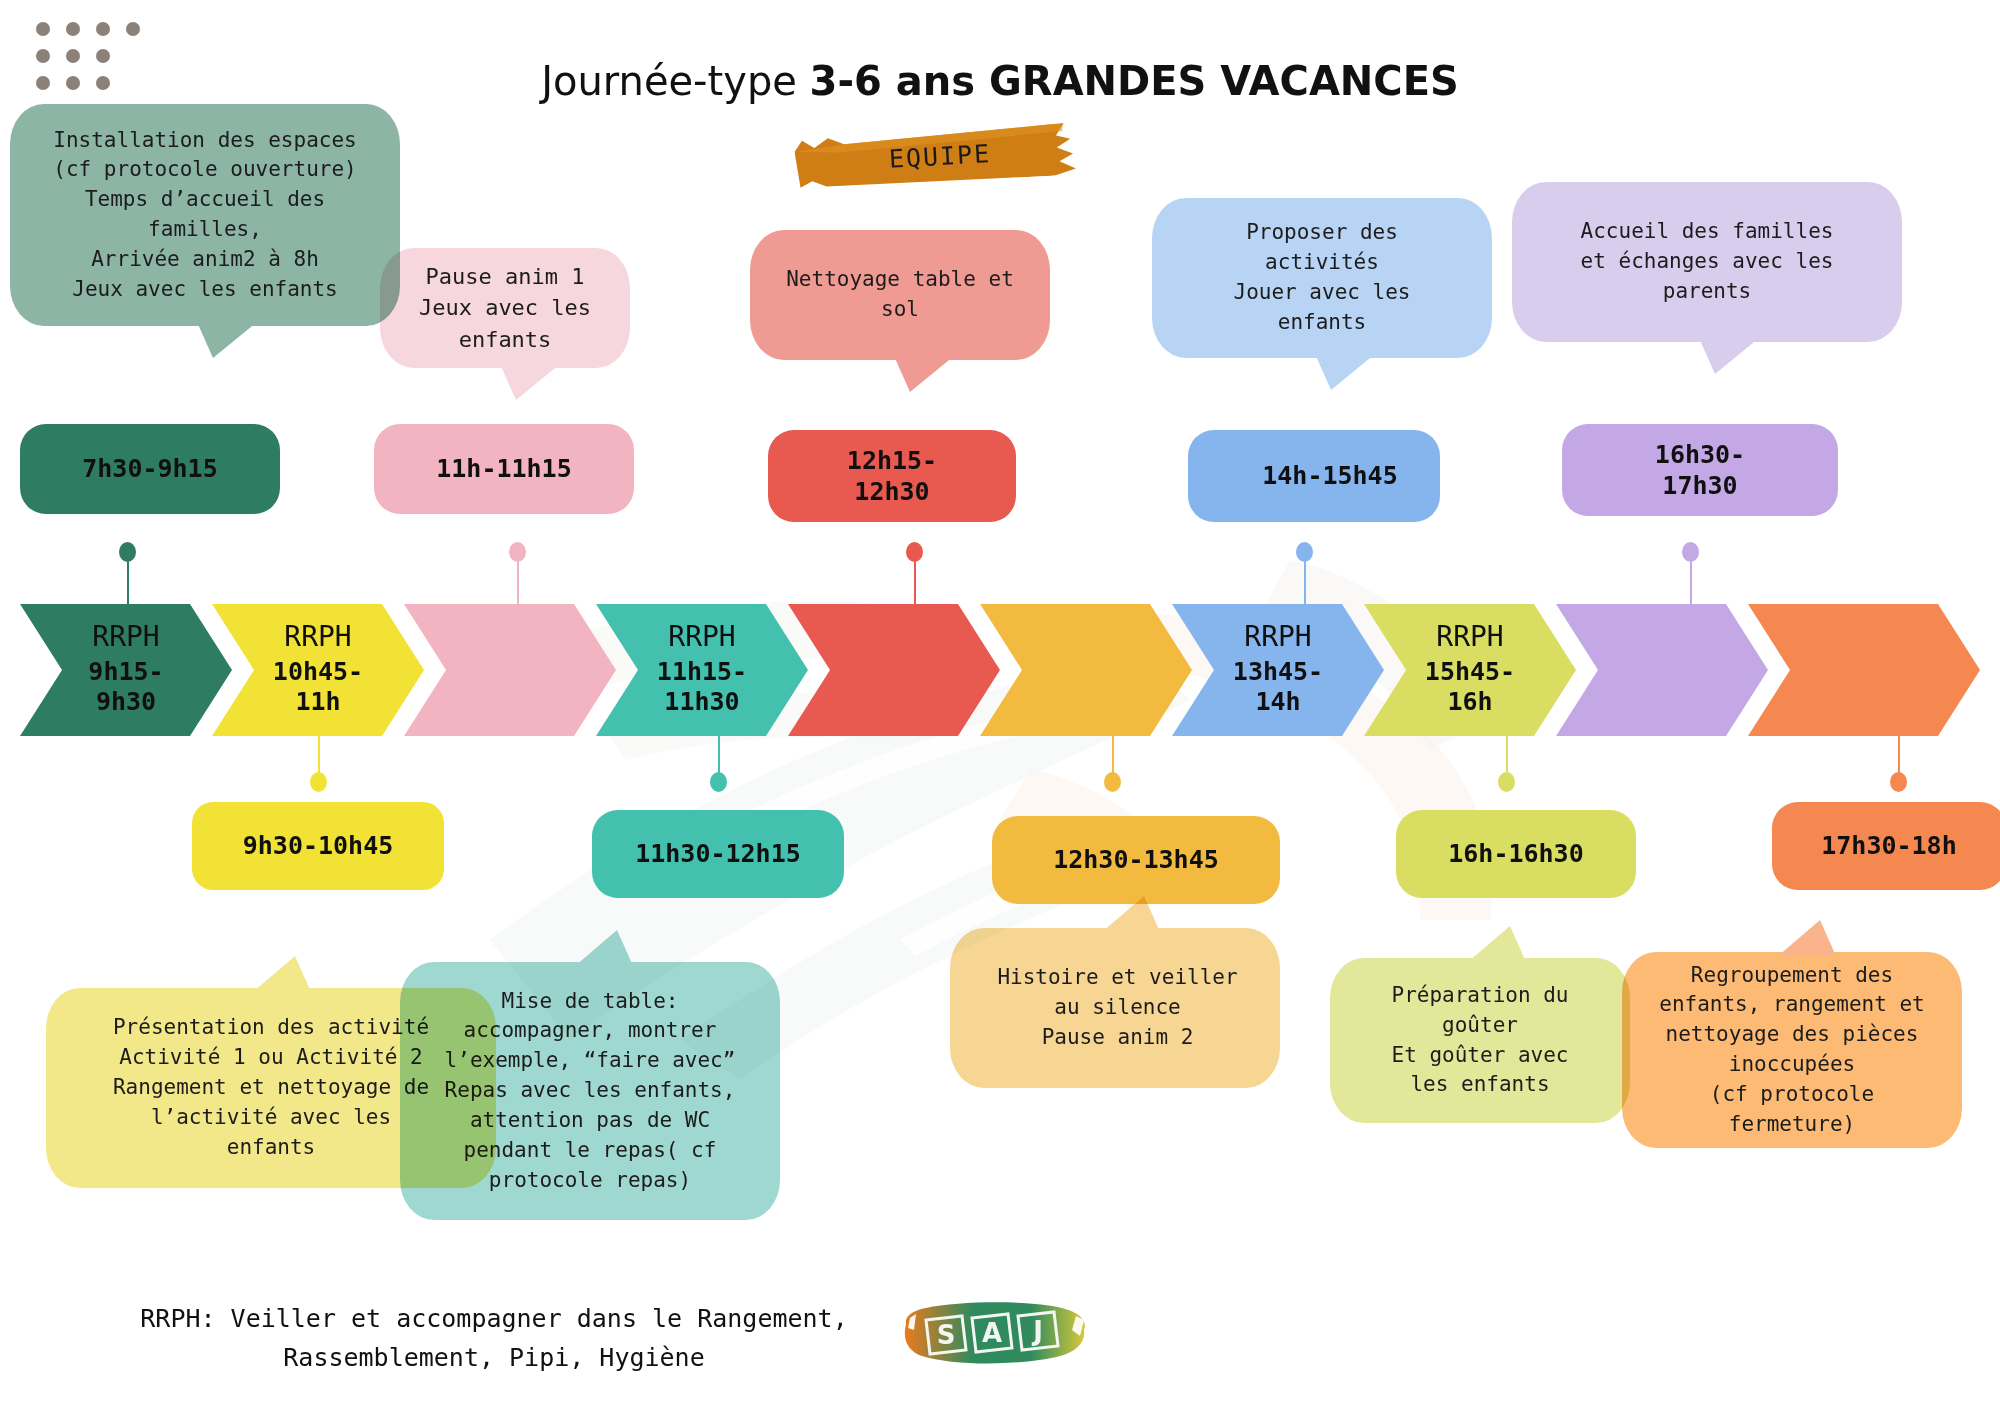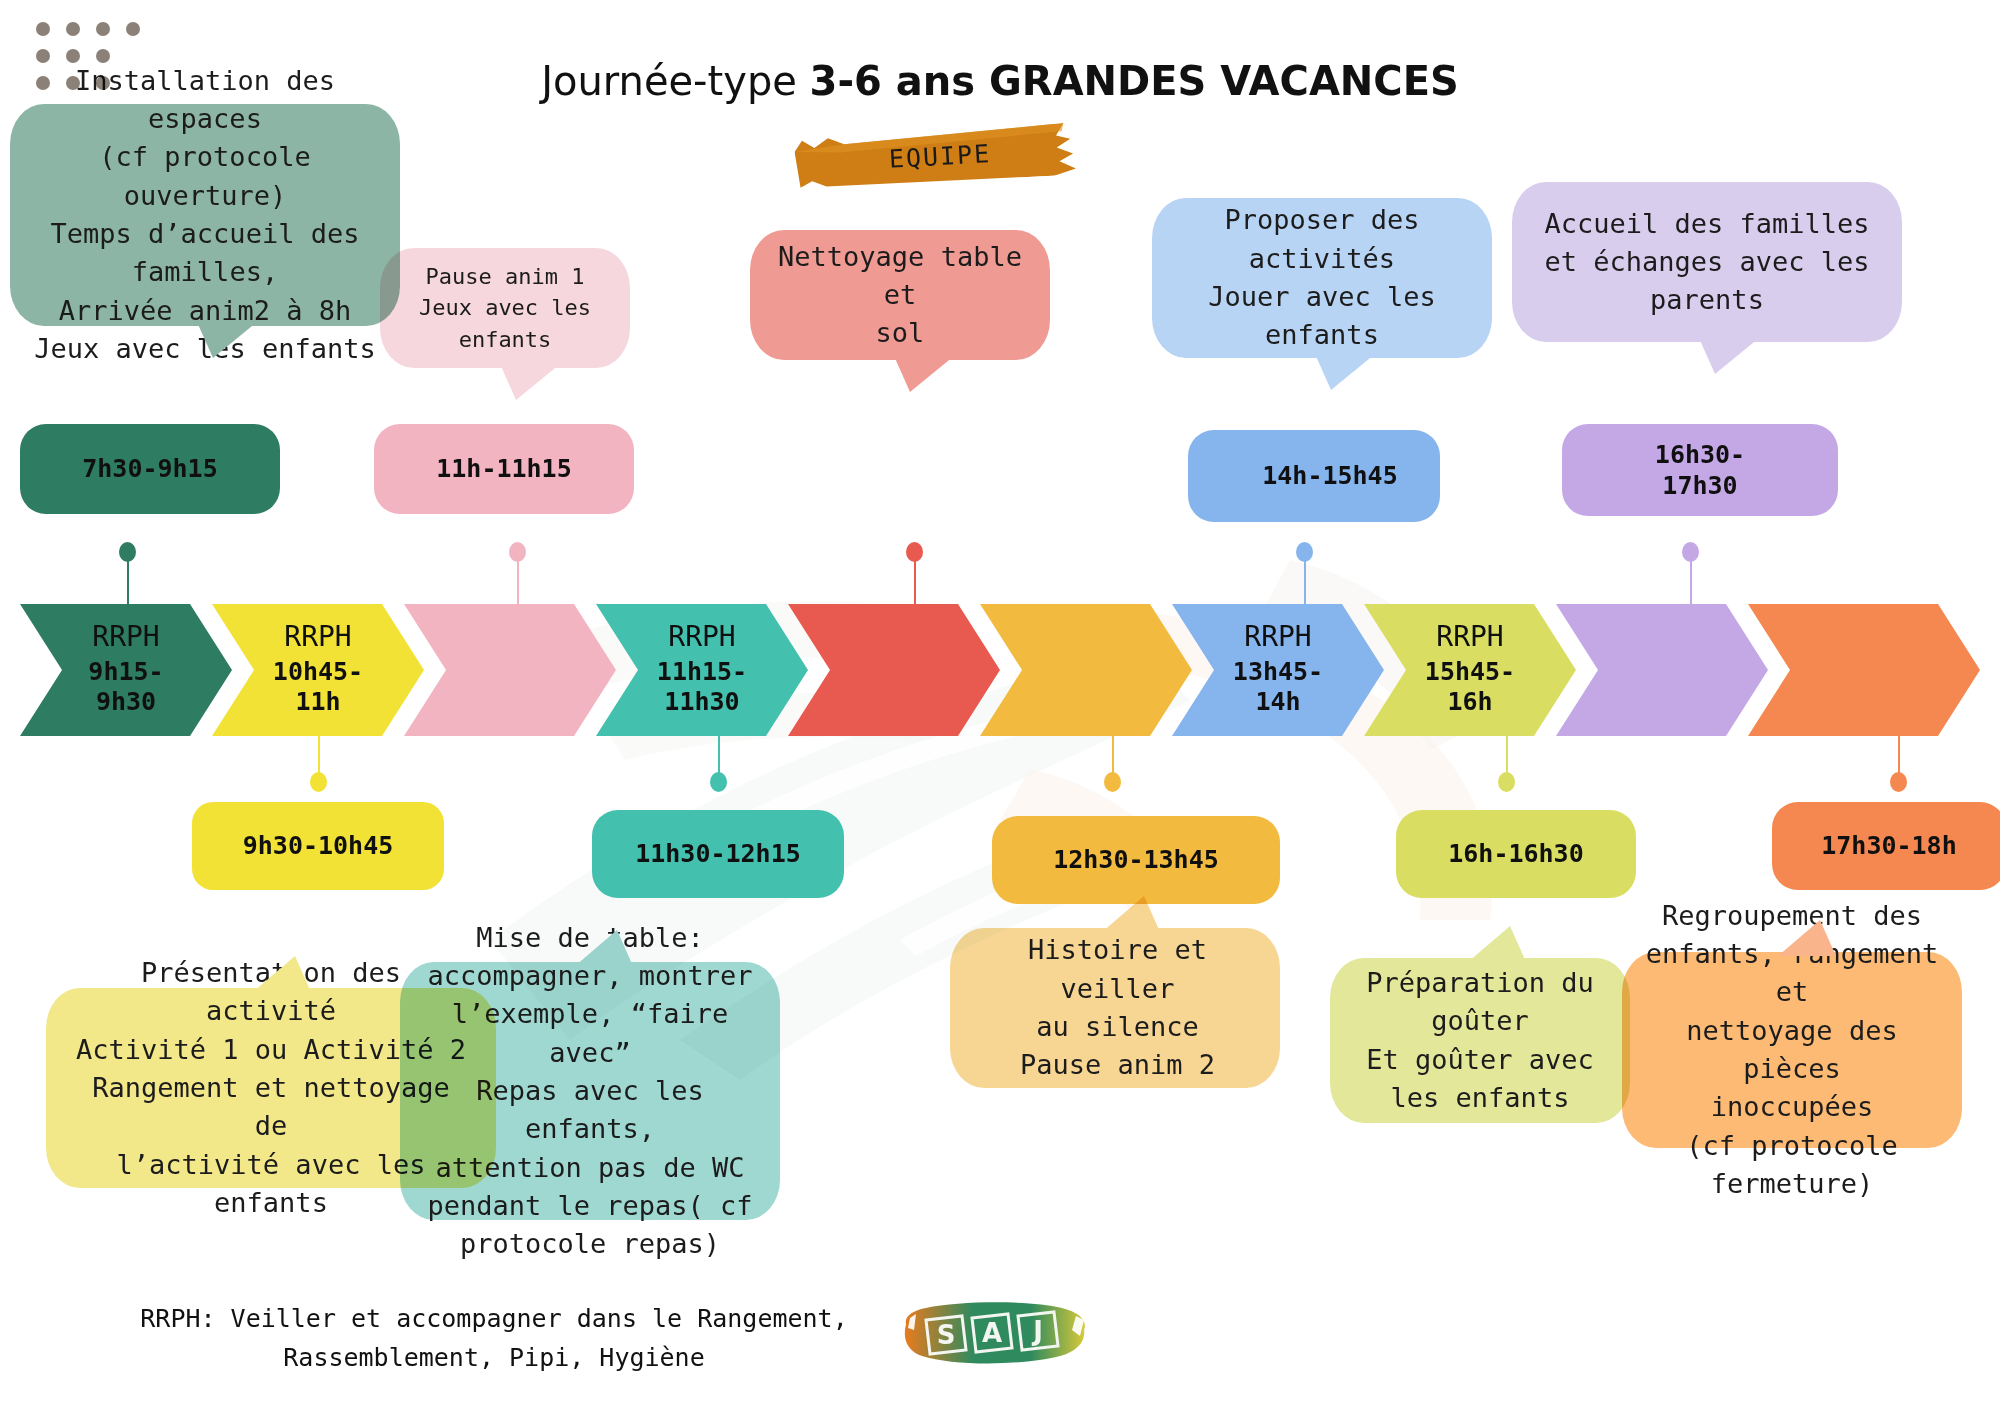--- a/index.html
+++ b/index.html
@@ -29,21 +29,21 @@
 
   
   .ribbon{position:absolute;left:795px;top:130px;width:290px;height:52px;
           transform:rotate(-3.2deg);}
   .ribbon .lbl{position:absolute;inset:0;display:flex;align-items:center;justify-content:center;
                font-size:25px;letter-spacing:2px;color:#1a1a1a;}
 
   
   .bub{position:absolute;border-radius:34px/40px;
        display:flex;align-items:center;justify-content:center;
-       text-align:center;color:#1c1c1c;font-size:27px;line-height:1.42;
+       text-align:center;color:#1c1c1c;font-size:21px;line-height:1.42;
        padding:16px 22px;box-sizing:border-box;mix-blend-mode:multiply;
        white-space:pre-line;}
   .bub.tailD::after{content:"";position:absolute;left:48%;bottom:-32px;
        width:0;height:0;border-left:16px solid transparent;border-right:44px solid transparent;
        border-top:36px solid var(--c);}
   .bub.tailU::before{content:"";position:absolute;left:46%;top:-32px;
        width:0;height:0;border-left:42px solid transparent;border-right:16px solid transparent;
        border-bottom:36px solid var(--c);}
 
   
@@ -142,20 +142,22 @@
 activités
 Jouer avec les
 enfants</div>
 
   <div class="bub tailD" style="--c:#d9cdee;background:#d9cdee;left:1512px;top:182px;width:390px;height:160px;">Accueil des familles
 et échanges avec les
 parents</div>
 
   <div class="cap" style="background:#2e7d63;left:20px;top:424px;width:260px;height:90px;">7h30-9h15</div>
   <div class="cap" style="background:#f3b4c2;left:374px;top:424px;width:260px;height:90px;">11h-11h15</div>
+  <div class="cap" style="background:#e8594f;left:768px;top:430px;width:248px;height:92px;">12h15-
+12h30</div>
   <div class="cap" style="background:#86b4ec;left:1188px;top:430px;width:252px;height:92px;padding-left:46px;">14h-15h45</div>
   <div class="cap" style="background:#c4a8e6;left:1562px;top:424px;width:276px;height:92px;">16h30-
 17h30</div>
 
   <div class="knob" style="background:#2e7d63;left:119px;top:542px;"></div>
   <div class="stem" style="background:#2e7d63;left:127px;top:556px;height:52px;"></div>
   <div class="knob" style="background:#f3b4c2;left:509px;top:542px;"></div>
   <div class="stem" style="background:#f3b4c2;left:517px;top:556px;height:52px;"></div>
   <div class="knob" style="background:#e8594f;left:906px;top:542px;"></div>
   <div class="stem" style="background:#e8594f;left:914px;top:556px;height:52px;"></div>

